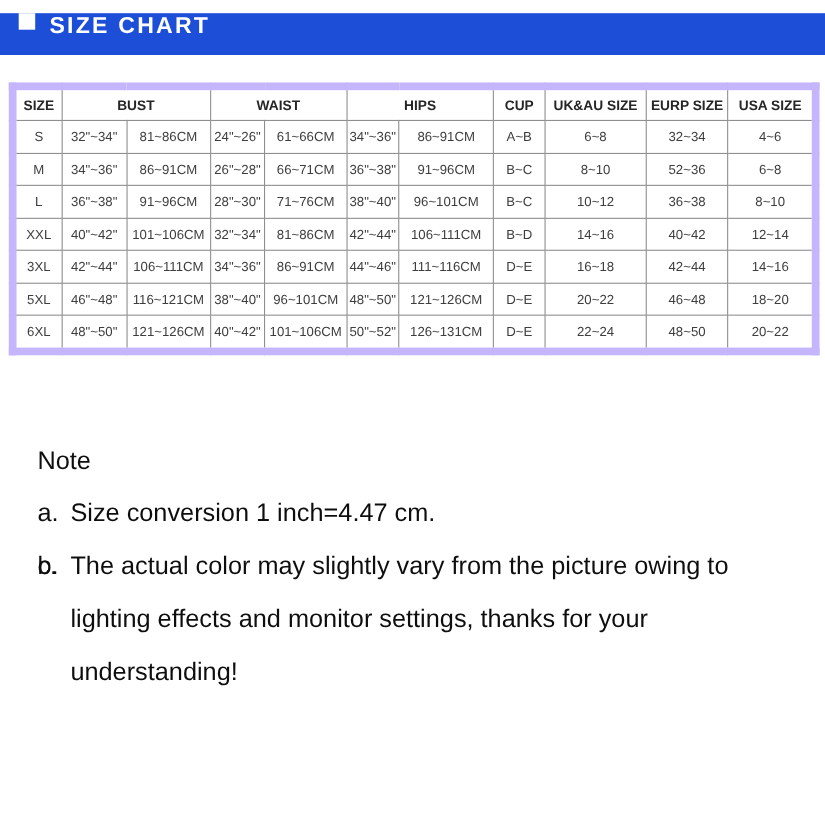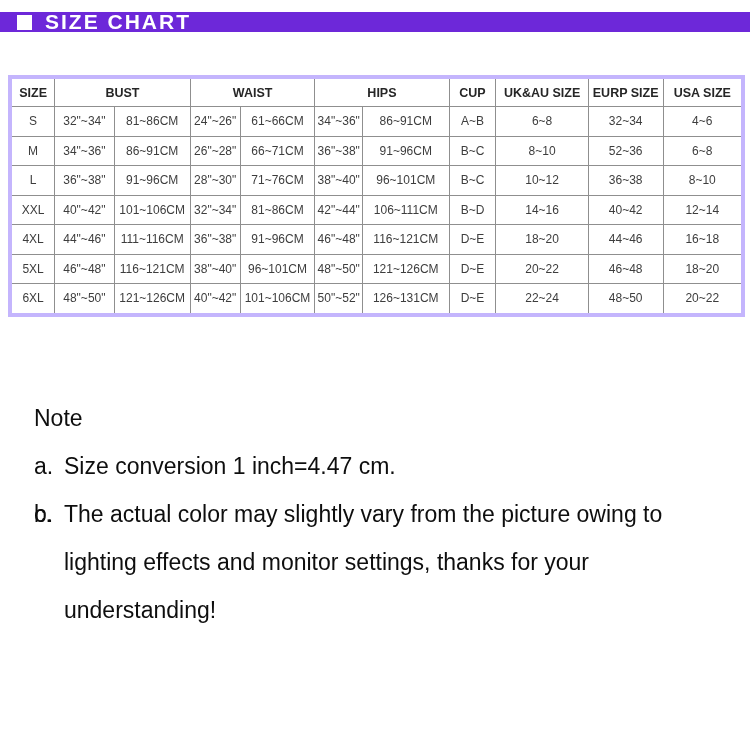--- a/index.html
+++ b/index.html
@@ -14,24 +14,23 @@
     height: 750px;
     background: #ffffff;
     overflow: hidden;
   }
   
   .title-bar {
     position: absolute;
     top: 12px;
     left: 0;
     width: 750px;
-    height: 20px;
-    background: #6d28d9;
+    height: 38px;
+    background: #1d4ed8;
     display: flex;
-    align-items: center;
     padding-left: 17px;
     box-sizing: border-box;
   }
   .square-icon {
     width: 15px;
     height: 15px;
     background: #ffffff;
     display: inline-block;
     flex: 0 0 auto;
   }
@@ -44,21 +43,21 @@
     white-space: nowrap;
   }
   
   .size-table {
     position: absolute;
     top: 75px;
     left: 8px;
     width: 737px;
     border-collapse: collapse;
     table-layout: fixed;
-    border: 4px solid #c4b5fd;
+    border: 7px solid #c4b5fd;
   }
   .size-table th, .size-table td {
     border: 1px solid #8f8f8f;
     text-align: center;
     vertical-align: middle;
     padding: 0;
     overflow: hidden;
     white-space: nowrap;
   }
   .size-table th {
@@ -186,31 +185,31 @@
           <td>32"~34"</td>
           <td>81~86CM</td>
           <td>42"~44"</td>
           <td>106~111CM</td>
           <td>B~D</td>
           <td>14~16</td>
           <td>40~42</td>
           <td>12~14</td>
         </tr>
         <tr>
-          <td>4XL</td>
+          <td>3XL</td>
+          <td>42"~44"</td>
+          <td>106~111CM</td>
+          <td>34"~36"</td>
+          <td>86~91CM</td>
           <td>44"~46"</td>
           <td>111~116CM</td>
-          <td>36"~38"</td>
-          <td>91~96CM</td>
-          <td>46"~48"</td>
-          <td>116~121CM</td>
           <td>D~E</td>
-          <td>18~20</td>
-          <td>44~46</td>
           <td>16~18</td>
+          <td>42~44</td>
+          <td>14~16</td>
         </tr>
         <tr>
           <td>5XL</td>
           <td>46"~48"</td>
           <td>116~121CM</td>
           <td>38"~40"</td>
           <td>96~101CM</td>
           <td>48"~50"</td>
           <td>121~126CM</td>
           <td>D~E</td>

